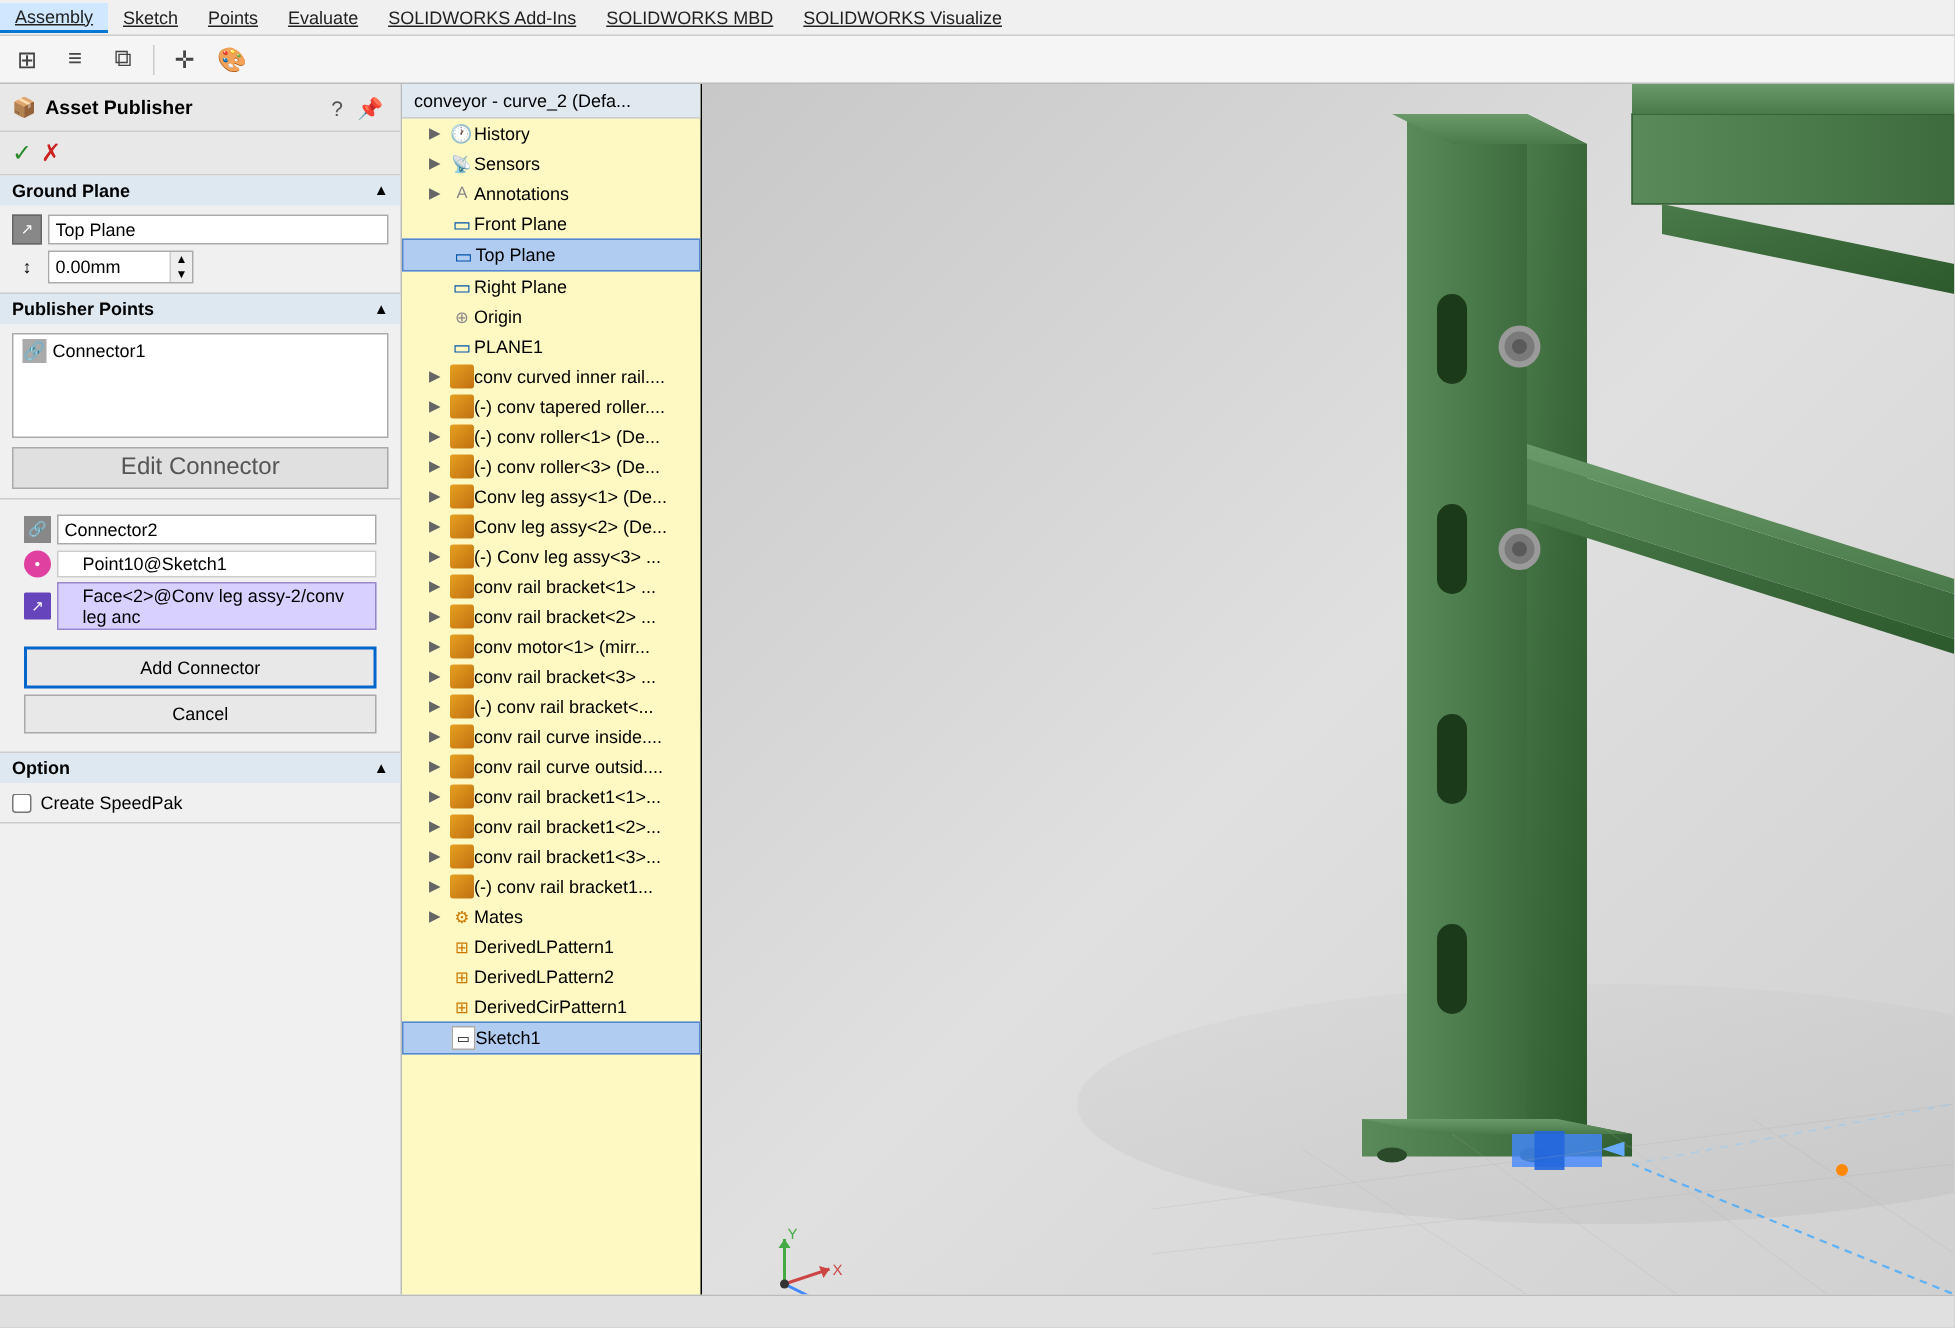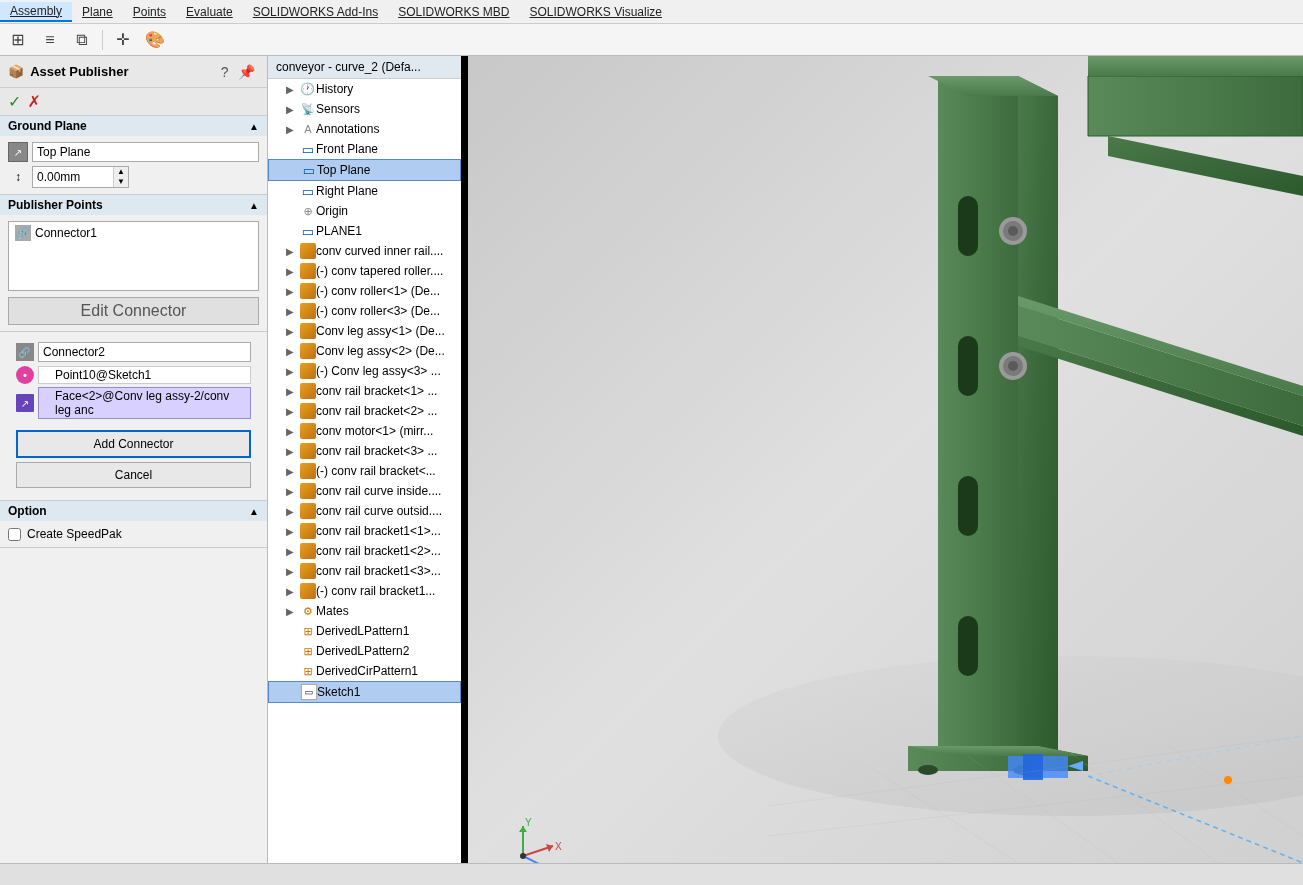--- a/index.html
+++ b/index.html
@@ -261,22 +261,22 @@
     .checkbox-row {
       display: flex;
       align-items: center;
       gap: 6px;
       font-size: 12px;
     }
 
     
     .feature-tree {
       width: 200px;
-      background: #ffffff;
-      border-right: 7px solid #000000;
+      background: #fef9c3;
+      border-right: 1px solid #000000;
       overflow-y: auto;
       overflow-x: hidden;
     }
     .tree-header {
       background: #e0e8f0;
       padding: 4px 8px;
       font-size: 12px;
       border-bottom: 1px solid #ccc;
       overflow: hidden;
       text-overflow: ellipsis;
@@ -372,21 +372,21 @@
     .scene-svg {
       width: 100%;
       height: 100%;
     }
   </style>
 </head>
 <body>
 
 <div class="menu-bar">
   <div class="menu-item active">Assembly</div>
-  <div class="menu-item">Plane</div>
+  <div class="menu-item">Sketch</div>
   <div class="menu-item">Points</div>
   <div class="menu-item">Evaluate</div>
   <div class="menu-item">SOLIDWORKS Add-Ins</div>
   <div class="menu-item">SOLIDWORKS MBD</div>
   <div class="menu-item">SOLIDWORKS Visualize</div>
 </div>
 
 <div class="toolbar">
   <button class="toolbar-btn">⊞</button>
   <button class="toolbar-btn">≡</button>

